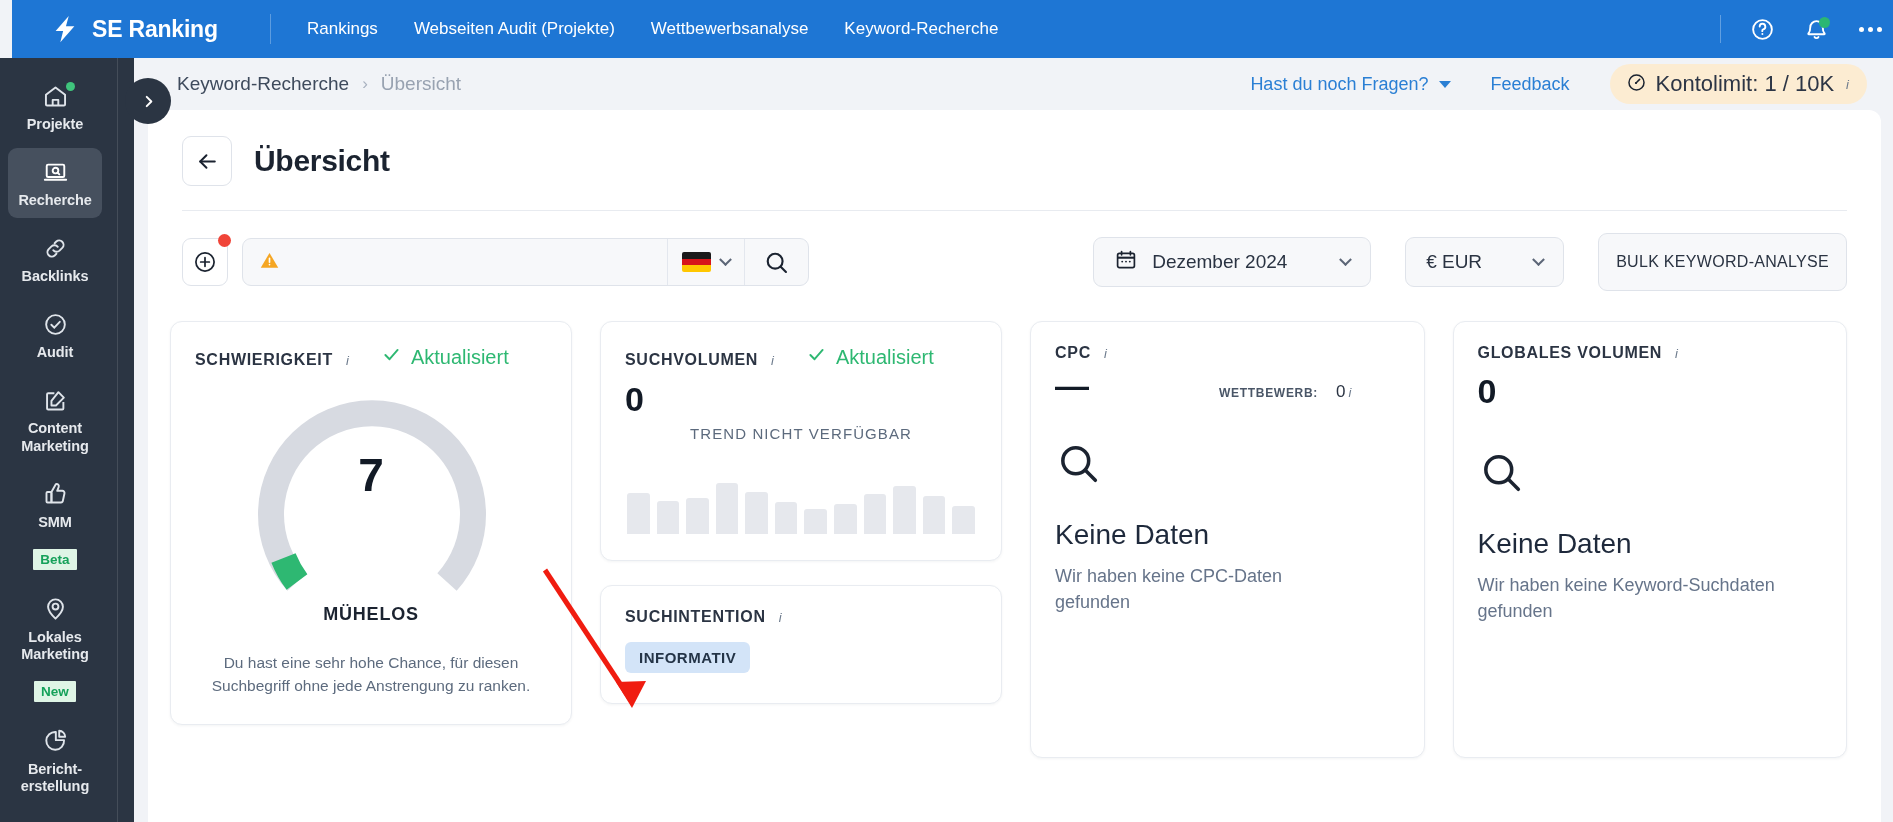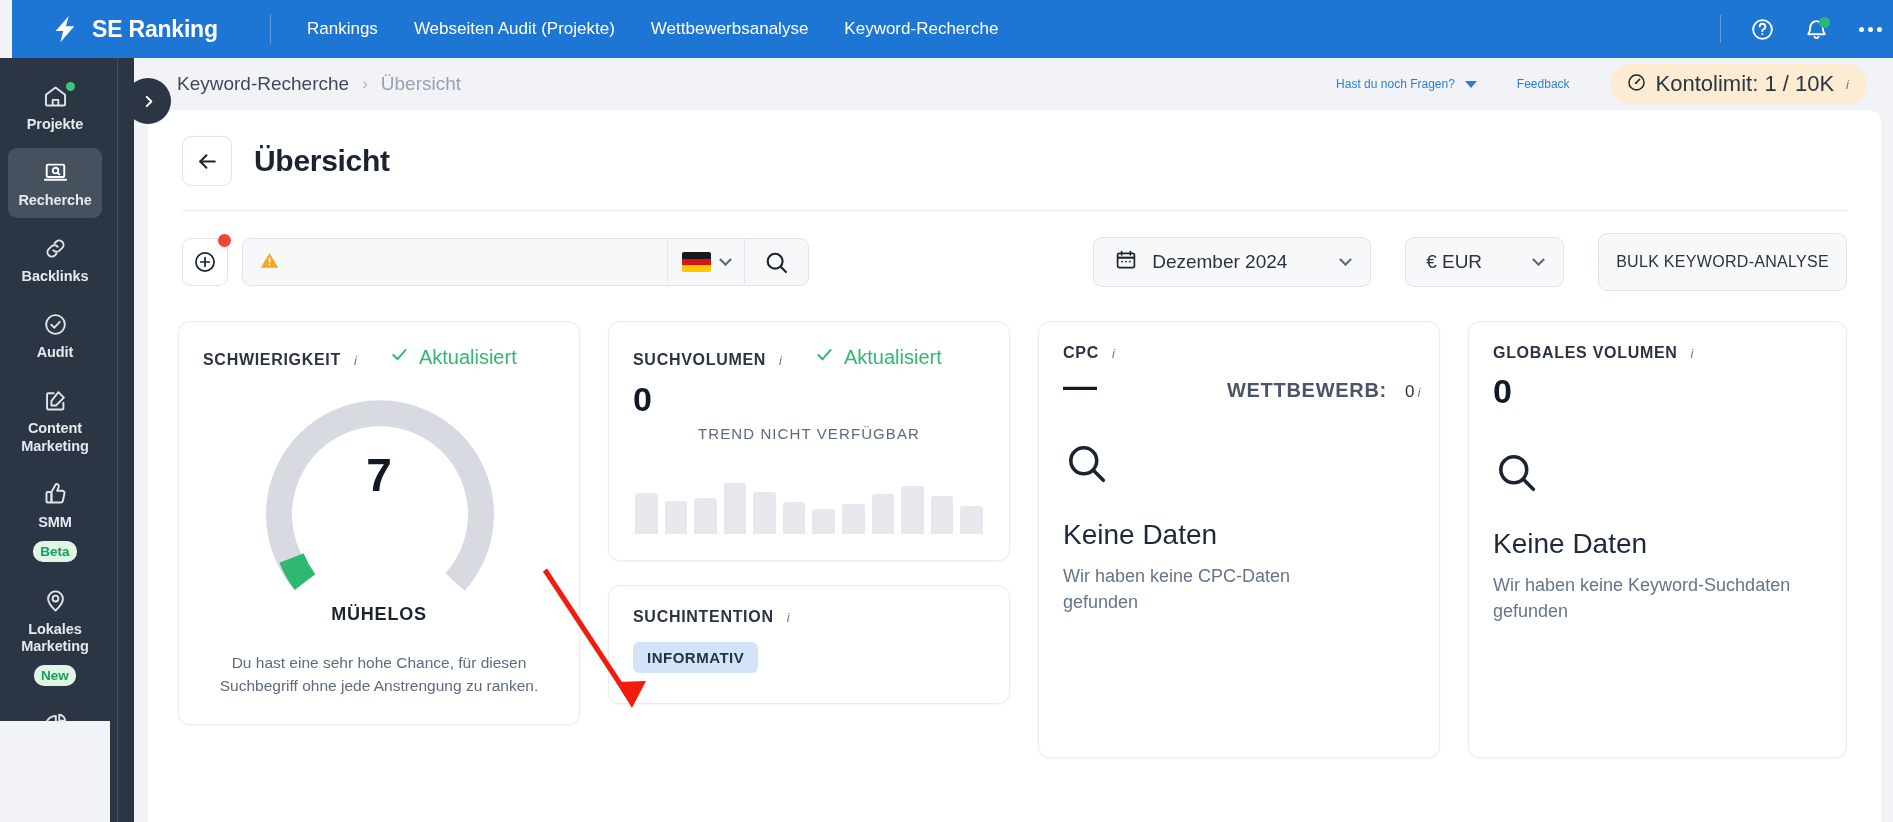--- a/index.html
+++ b/index.html
@@ -50,21 +50,21 @@
     position: absolute; right: -1px; top: 1px;
     width: 11px; height: 11px; border-radius: 50%;
     background: #2bb673;
   }
   .dots-icon { display: flex; gap: 4px; align-items: center; }
   .dots-icon i { width: 5px; height: 5px; border-radius: 50%; background: #fff; display:block; }
 
   
   .sidebar {
     position: absolute; left: 0; top: 58px;
-    width: 110px; height: 663px;
+    width: 110px; height: 764px;
     background: #2b3543;
     padding-top: 14px;
     overflow: hidden;
   }
   .side-item {
     width: 94px; margin: 0 auto 6px auto;
     padding: 9px 2px 9px 2px;
     border-radius: 9px;
     display: flex; flex-direction: column; align-items: center;
     cursor: pointer;
@@ -75,23 +75,23 @@
   .side-dot {
     position: absolute; right: -6px; top: 1px;
     width: 9px; height: 9px; border-radius: 50%; background: #3fc47c;
   }
   .side-label {
     color: #e6e9ed; font-size: 14.5px; font-weight: 700;
     text-align: center; line-height: 1.18; margin-top: 5px;
     letter-spacing: -0.1px;
   }
   .side-badge {
-    margin-top: 10px; background: #dff5e6; color: #15a15a;
+    margin-top: 18px; background: #dff5e6; color: #15a15a;
     font-size: 13.5px; font-weight: 700;
-    padding: 3px 7px; border-radius: 10px;
+    padding: 3px 7px; border-radius: 1px;
   }
   .side-rail {
     position: absolute; left: 110px; top: 58px;
     width: 24px; height: 764px; background: #2b3543;
   }
   .rail-line {
     position: absolute; left: 7px; top: 0; width: 1px; height: 100%;
     background: rgba(255,255,255,0.12);
   }
   .collapse-btn {
@@ -115,21 +115,21 @@
   }
   .crumb {
     font-size: 19px; color: #3e4a5c; cursor: pointer;
   }
   .crumb-sep { font-size: 17px; color: #a9b2c0; margin: 0 13px; }
   .crumb.current { color: #98a2b1; }
   .bc-right {
     margin-left: auto; display: flex; align-items: center; gap: 40px;
   }
   .bc-link {
-    font-size: 12px; color: #2a7fd4; cursor: pointer;
+    font-size: 18px; color: #2a7fd4; cursor: pointer;
     display: flex; align-items: center; gap: 10px;
   }
   .caret-down {
     width: 0; height: 0; border-left: 6px solid transparent;
     border-right: 6px solid transparent; border-top: 7px solid #2a7fd4;
   }
   .limit-pill {
     display: flex; align-items: center; gap: 9px;
     background: #fcecd2; border-radius: 20px;
     padding: 7px 18px 7px 16px; cursor: pointer;
@@ -224,21 +224,21 @@
     background: #f7f8fa; display: flex; align-items: center;
     padding: 0 17px; cursor: pointer; margin-left: 20px;
   }
   .bulk-btn span {
     font-size: 16px; letter-spacing: 0.3px; color: #2a3342;
     font-weight: 500; white-space: nowrap;
   }
 
   
   .cards {
-    display: flex; gap: 28px; padding: 30px 34px 0 30px; align-items: flex-start;
+    display: flex; gap: 28px; padding: 30px 34px 0 22px; align-items: flex-start;
   }
   .col { display: flex; flex-direction: column; gap: 24px; }
   .card {
     background: #fff; border: 1px solid #e9ecf1; border-radius: 12px;
     box-shadow: 0 1px 3px rgba(20,30,50,0.05);
   }
   .card-w { width: 402px; }
   .card-head {
     display: flex; align-items: baseline; padding: 22px 24px 0 24px; gap: 10px;
   }
@@ -287,21 +287,21 @@
     font-size: 15px; font-weight: 600; letter-spacing: 0.5px;
     padding: 7px 14px; border-radius: 6px;
   }
 
   
   .comp-row {
     display: flex; align-items: baseline; padding: 6px 24px 0 24px;
   }
   .dash { font-size: 34px; font-weight: 600; color: #121a26; line-height: 1; }
   .comp-lbl {
-    margin-left: 130px; font-size: 20px; font-weight: 600; letter-spacing: 0.7px;
+    margin-left: 130px; font-size: 12px; font-weight: 600; letter-spacing: 0.7px;
     color: #4a5667;
   }
   .comp-val { margin-left: 18px; font-size: 17px; color: #2b3443; }
   .empty-body { padding: 38px 24px 32px 24px; }
   .empty-title {
     font-size: 28px; font-weight: 400; color: #1e293b; margin-top: 28px;
   }
   .empty-sub {
     font-size: 18px; color: #66748a; line-height: 1.45; margin-top: 12px;
     max-width: 300px;

